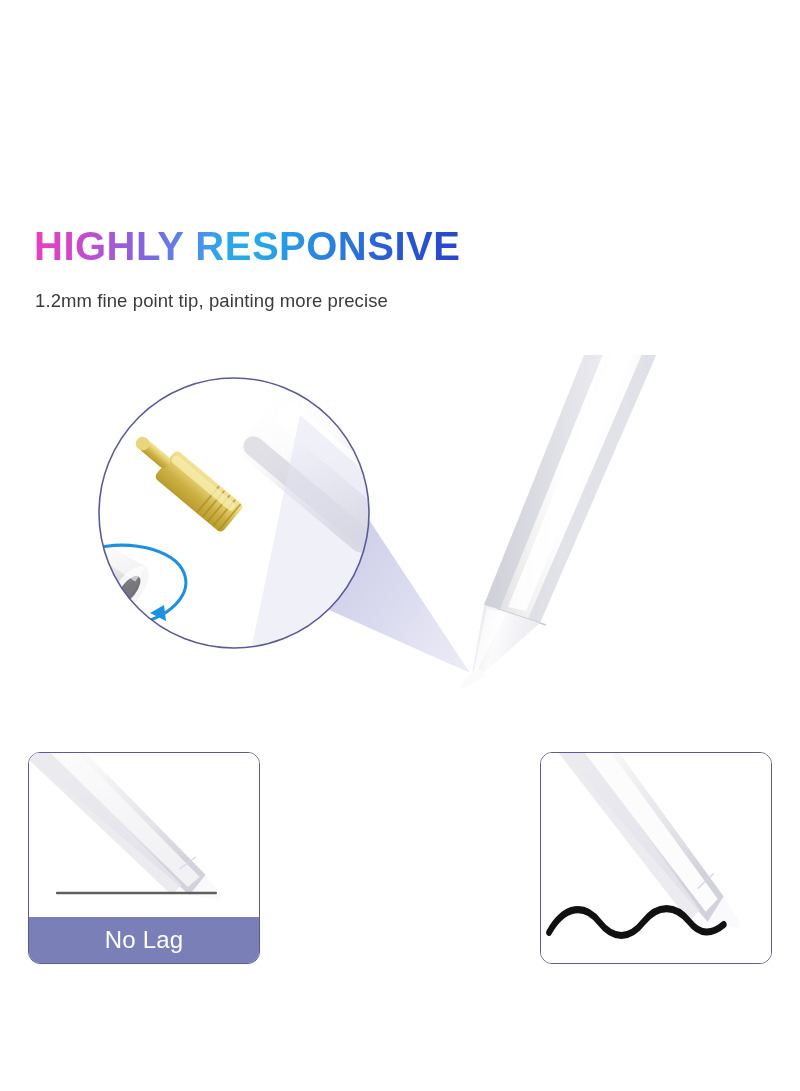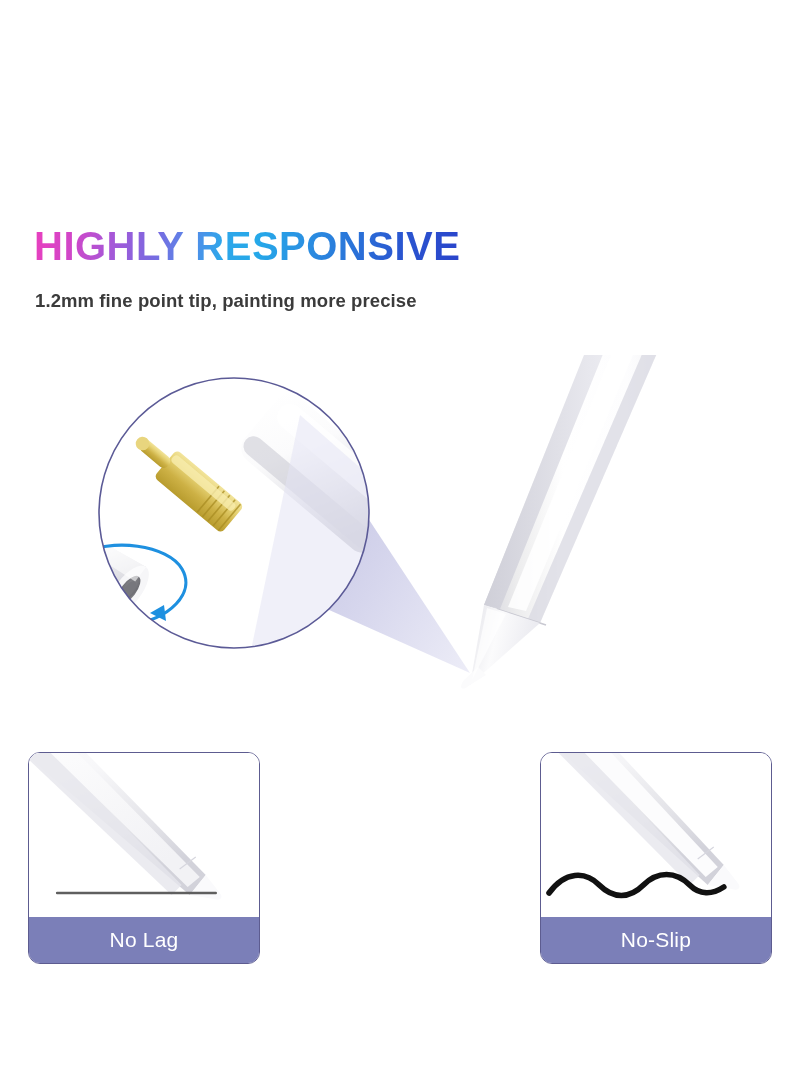--- a/index.html
+++ b/index.html
@@ -53,21 +53,21 @@
   
   #subhead {
     position: absolute;
     left: 35px;
     top: 287px;
     font-size: 18.5px;
     color: #3b3b3b;
     line-height: 28px;
     white-space: nowrap;
   }
-  #subhead div { letter-spacing: 0.1px; font-weight: bold; }
+  #subhead div { letter-spacing: 0.1px; }
 
   
   #hero {
     position: absolute;
     left: 0;
     top: 355px;
     width: 800px;
     height: 380px;
   }
 
@@ -101,21 +101,21 @@
     flex: 1 1 auto;
     background: #ffffff;
     overflow: hidden;
   }
   .panel-art svg { display: block; width: 100%; height: 100%; }
 
   .panel-caption {
     flex: 0 0 46px;
     background: #7b7fb8;
     color: #ffffff;
-    font-size: 21px;
+    font-size: 24px;
     display: flex;
     align-items: center;
     justify-content: center;
     letter-spacing: 0.2px;
     white-space: nowrap;
   }
 </style>
 </head>
 <body>
 
@@ -297,17 +297,16 @@
           </defs>
           <path d="M -16 -34 L 26 -56 L 182 112 L 166 132 Z" fill="url(#p3body)"></path>
           <path d="M -16 -34 L 2 -46 L 158 122 L 148 132 Z" fill="#e6e6ec" opacity="0.8"></path>
           <path d="M 0 -45 L 20 -54 L 176 114 L 164 124 Z" fill="#fcfcfd"></path>
           <path d="M 166 132 L 182 112 L 196 130 C 200 135 196 138 190 136 Z" fill="#fafafc"></path>
           <path d="M 156 106 L 172 94" stroke="#d6d6de" stroke-width="1.2" fill="none"></path>
           <path d="M 8 140 C 24 118 44 118 58 132 C 72 146 88 146 102 132
                    C 116 118 134 118 148 132 C 158 142 170 142 182 134" stroke="#111111" stroke-width="5.6" fill="none" stroke-linecap="round" stroke-linejoin="round"></path>
         </svg>
       </div>
-      <div class="panel-caption">No-Slip</div>
     </div>
 
   </div>
 </div>
 
 </body></html>

